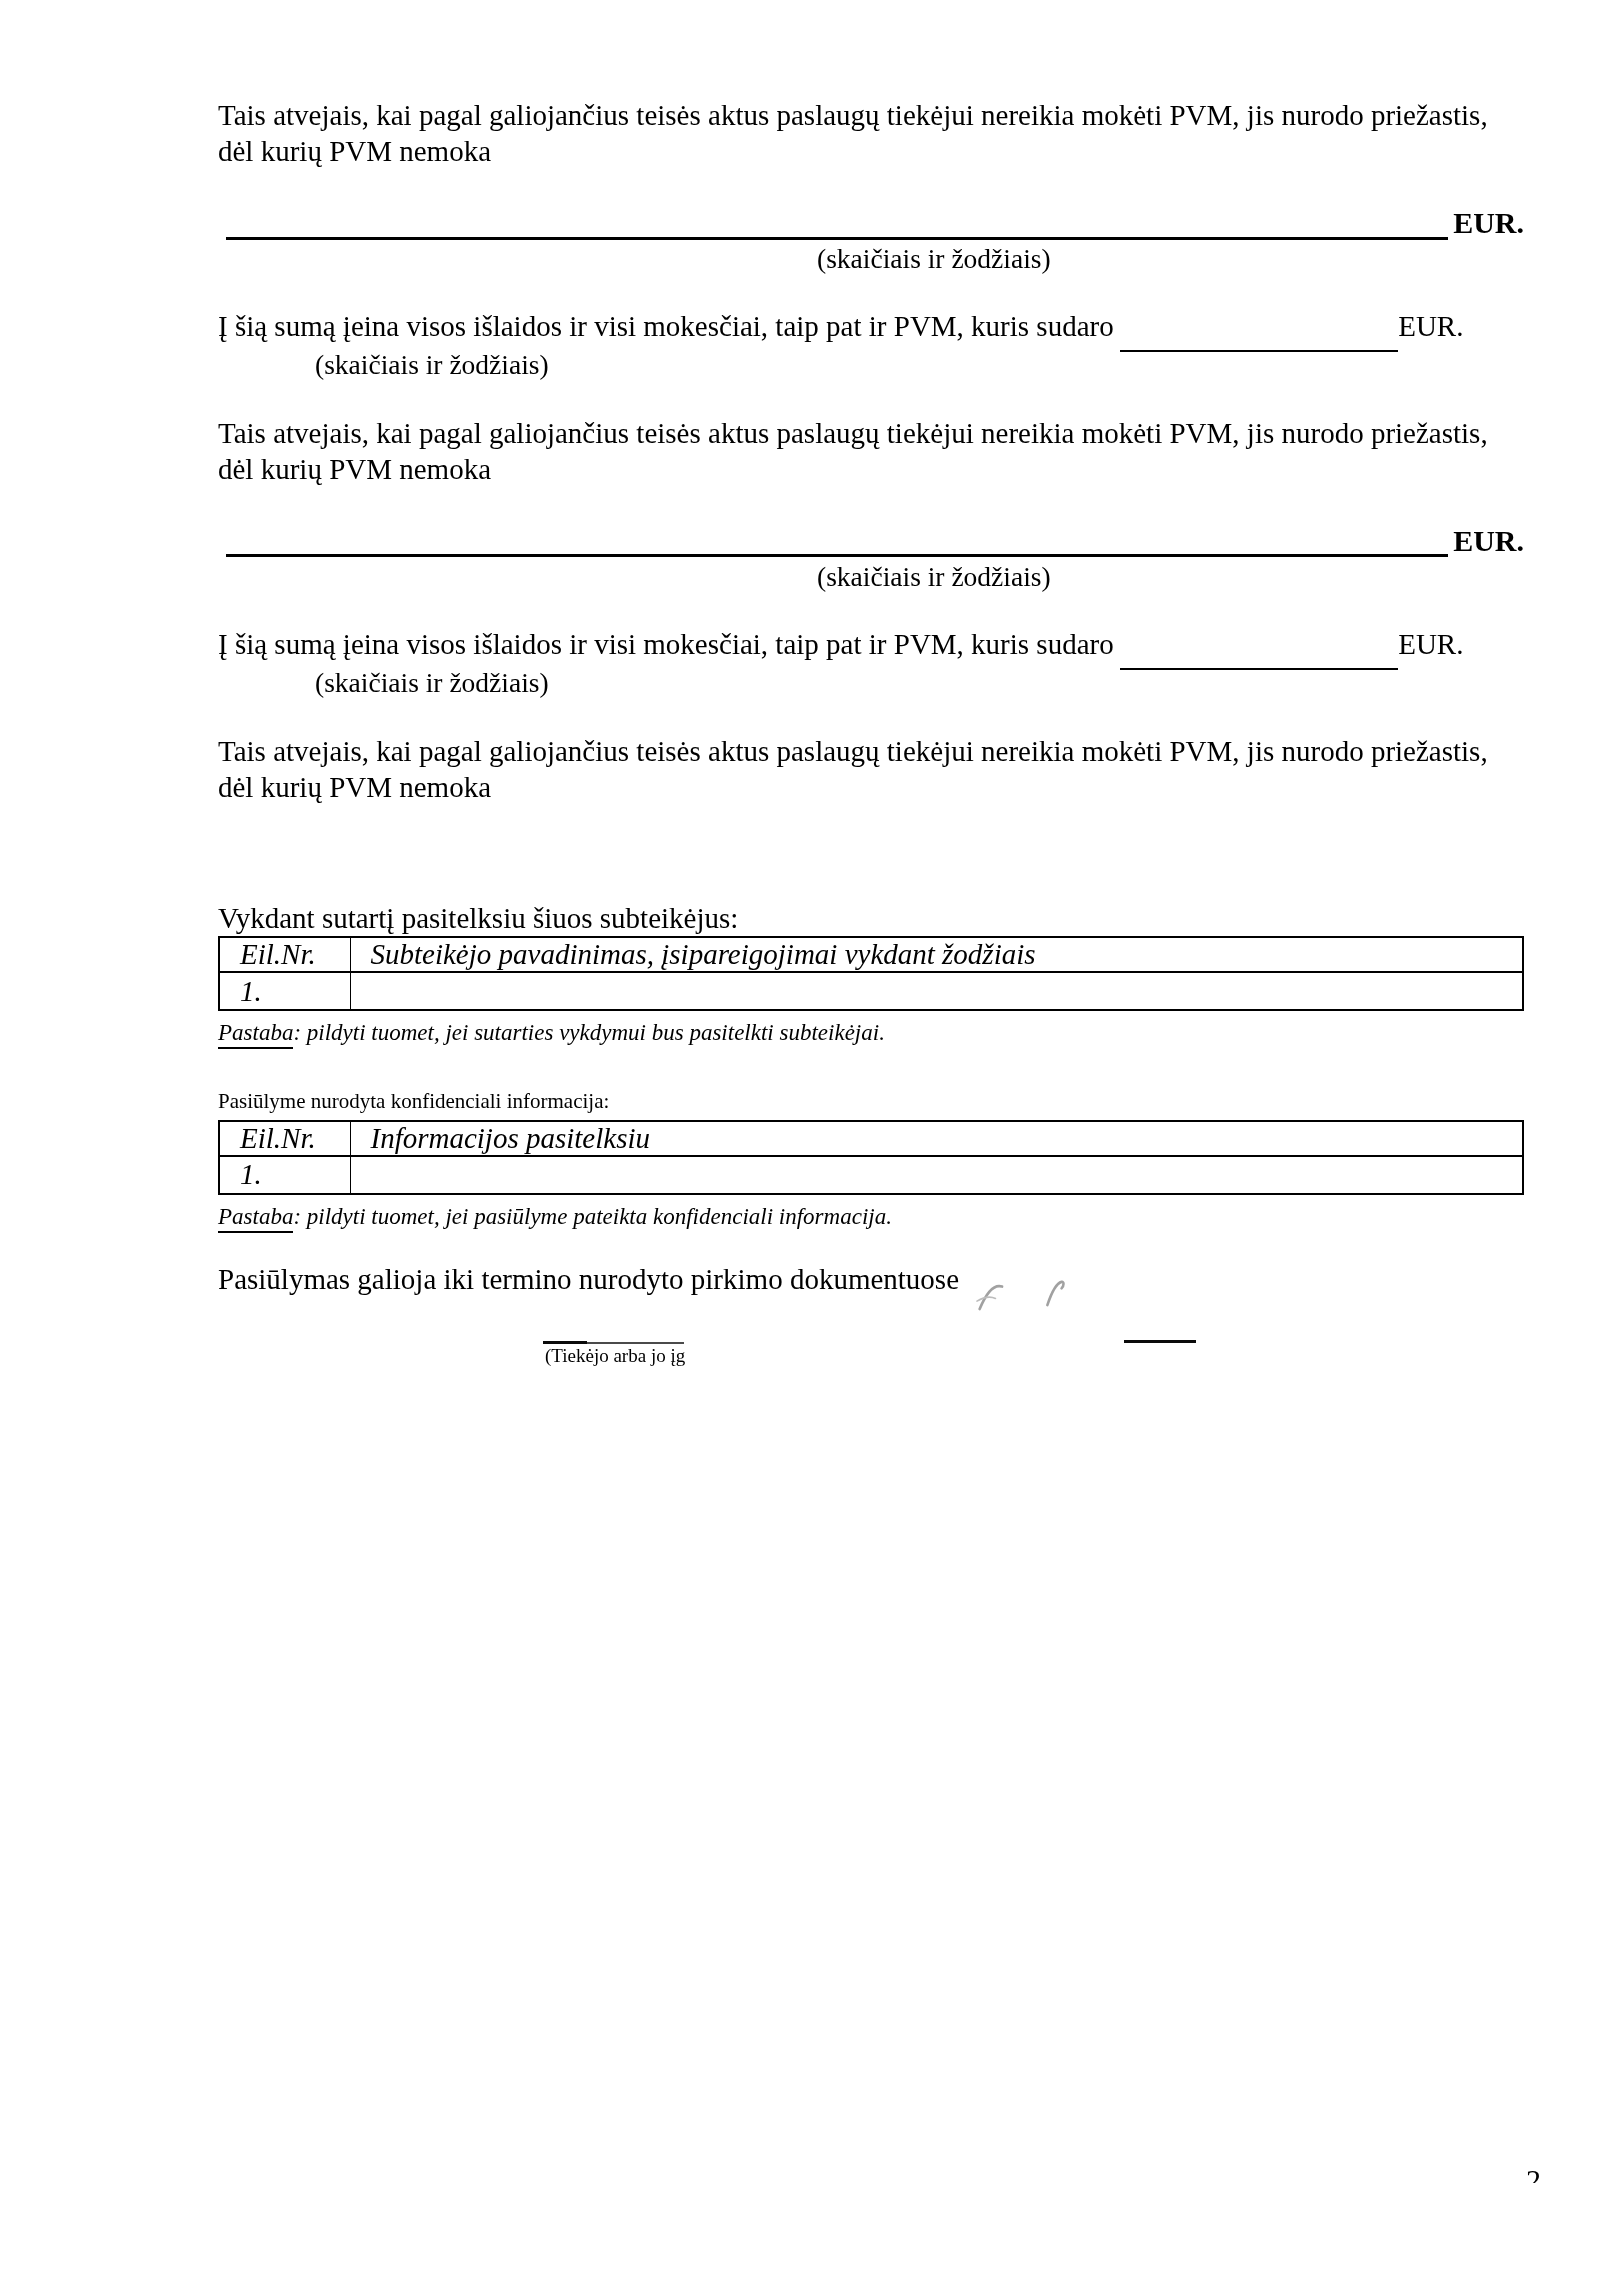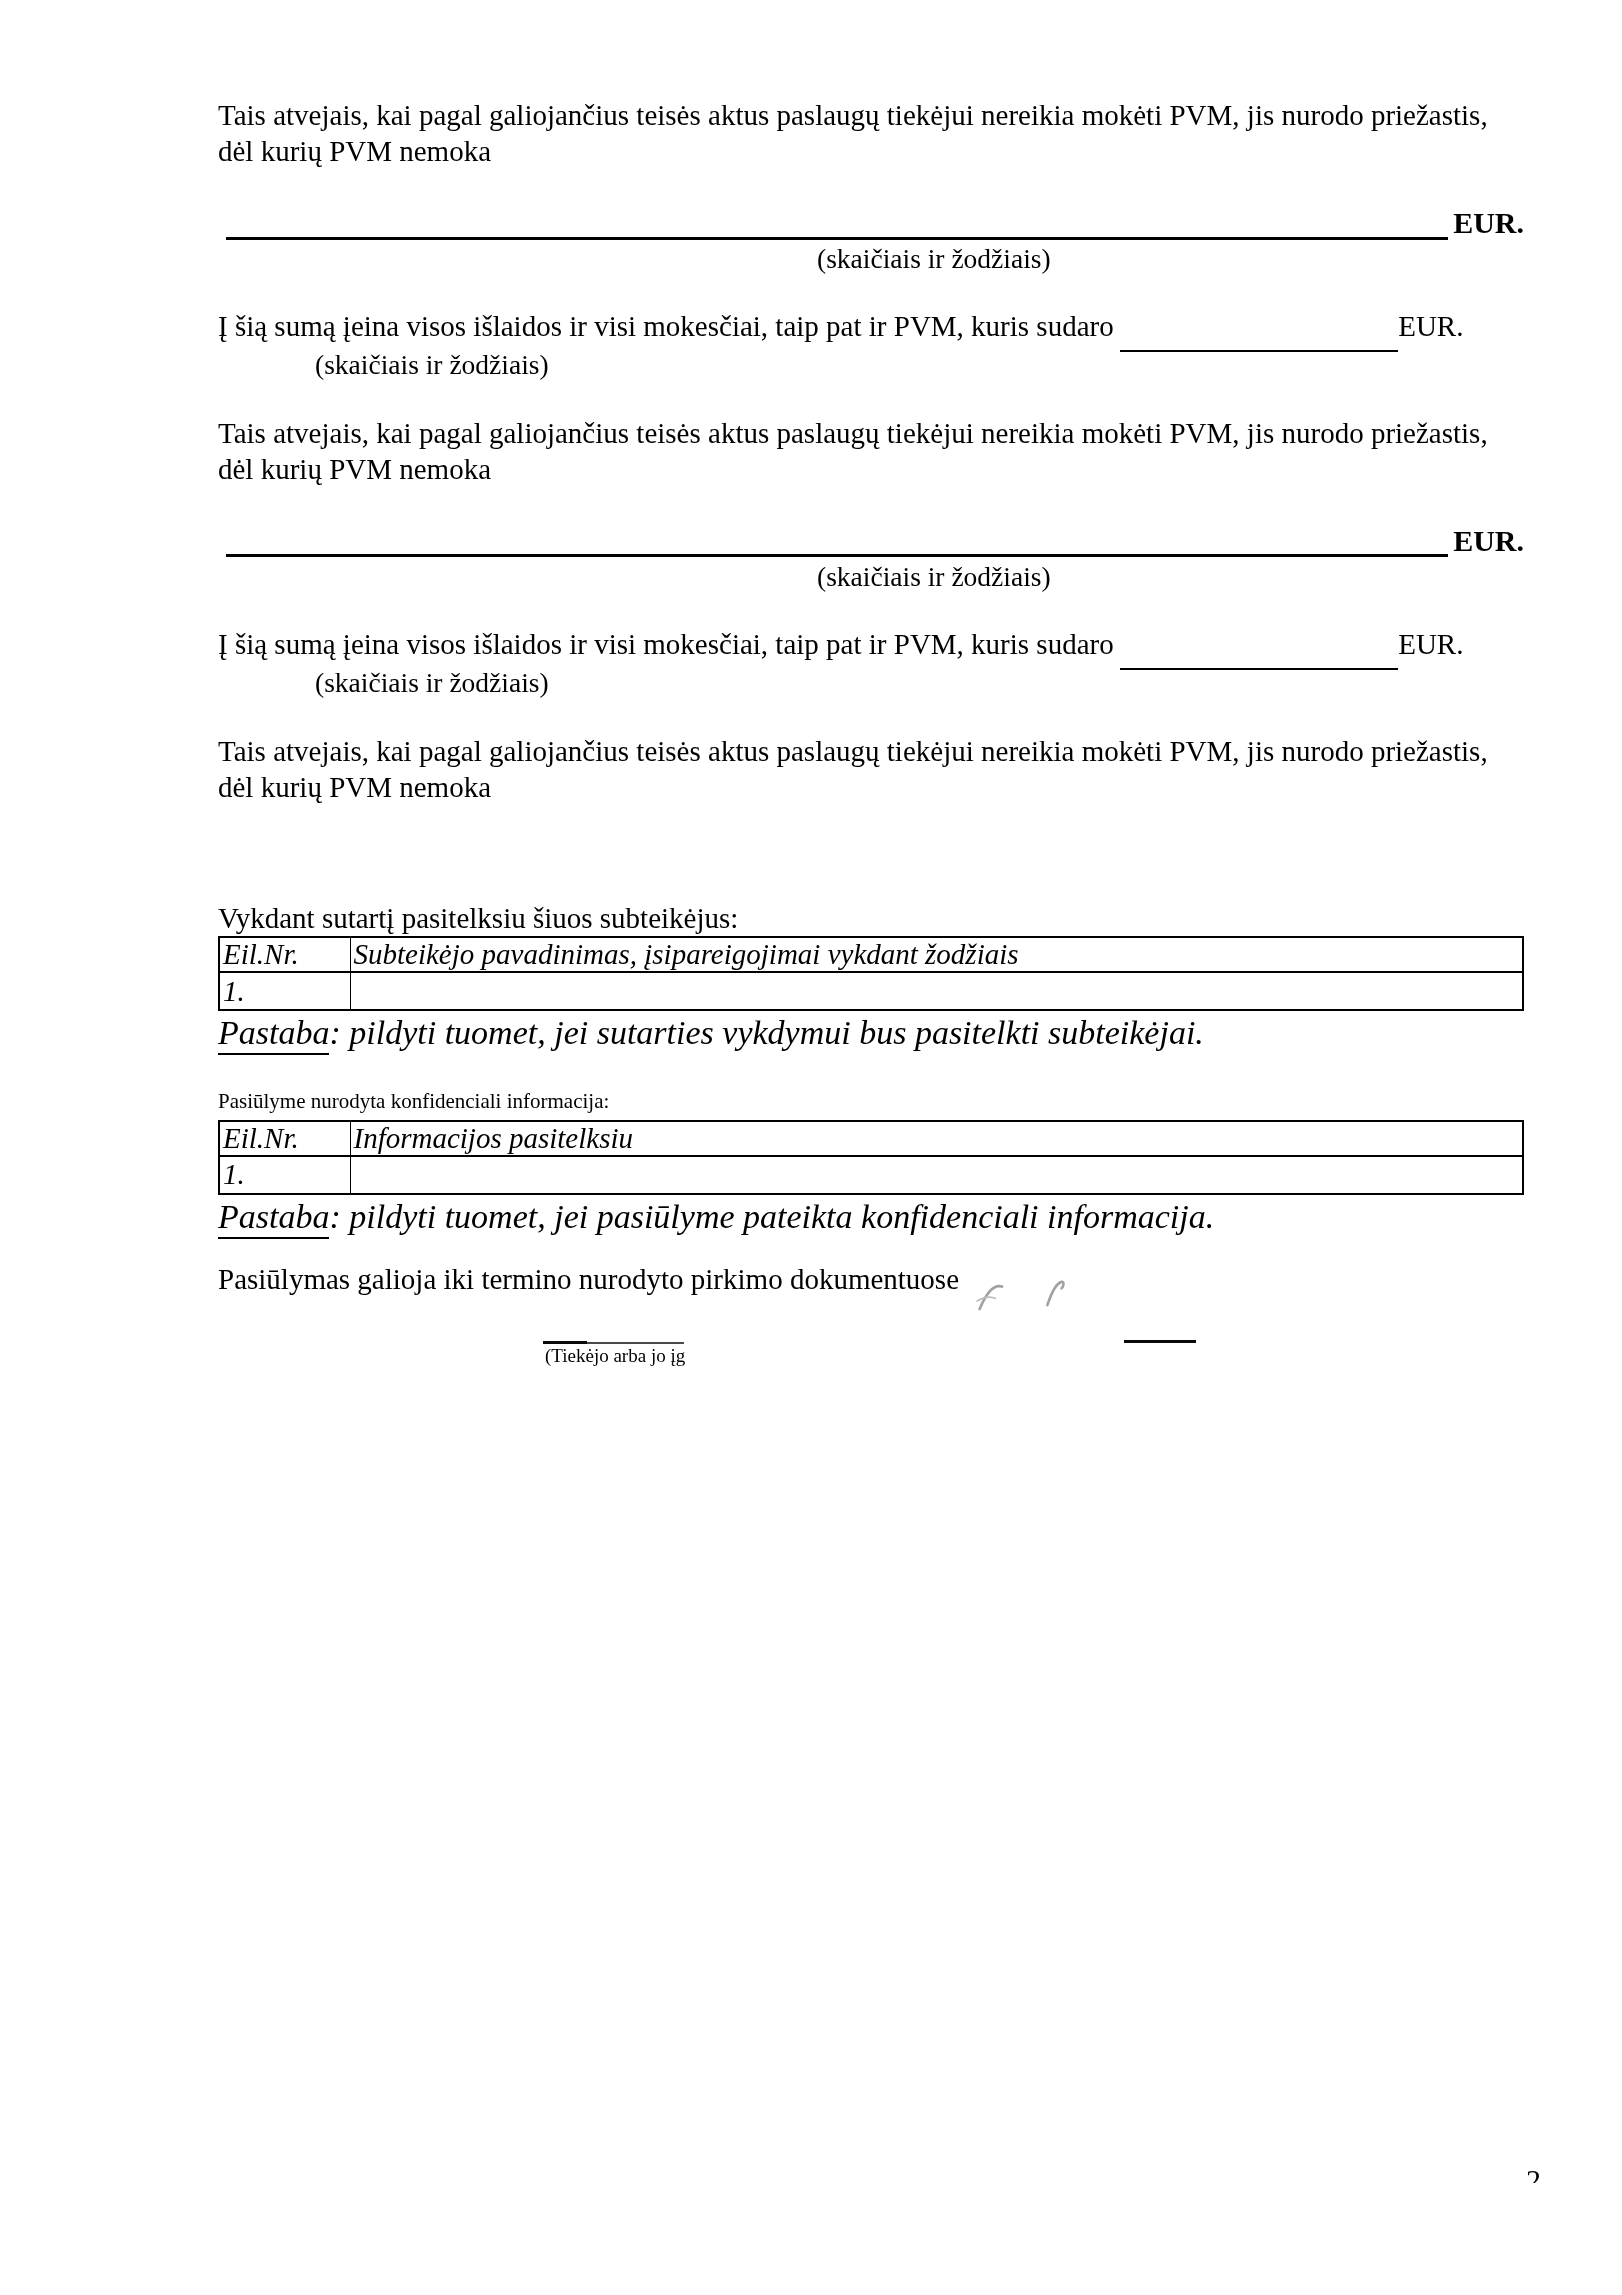--- a/index.html
+++ b/index.html
@@ -48,31 +48,31 @@
   table.doc-table {
     width:100%;
     border-collapse:collapse;
     margin-top:1.3px;
     font-size:29px; font-style:italic;
     table-layout:fixed;
   }
   table.doc-table { border:2px solid #000; }
   table.doc-table th, table.doc-table td {
     border:1.3px solid #000;
-    padding:0 3px;
+    padding:0 20px;
     text-align:left;
     font-weight:normal;
     vertical-align:middle;
     overflow:hidden; white-space:nowrap;
   }
   table.doc-table thead th { height:33px; border-bottom:2px solid #000; }
   table.doc-table tbody td { height:36px; }
   .col-nr { width:131px; }
 
-  .pastaba { font-size:34px; font-style:italic; line-height:34px; margin:5.2px 0 0 0; }
+  .pastaba { font-size:23px; font-style:italic; line-height:34px; margin:5.2px 0 0 0; }
   .pastaba-label { border-bottom:2px solid #000; padding-bottom:2px; }
   .conf-intro { font-size:21px; line-height:34px; margin:34px 0 0 0; }
   .validity { font-size:29px; line-height:36px; margin:27.5px 0 0 0; }
 
   
   .mark { position:absolute; opacity:.55; }
   .mark1 { left:973px; top:1280px; }
   .mark2 { left:1042px; top:1278px; }
   .sigline-dark  { position:absolute; left:543px;  top:1341px; width:44px;  height:3.3px; background:#0a0a0a; }
   .sigline-light { position:absolute; left:587px;  top:1342px; width:97px; height:2px; background:#4a4a4a; }

